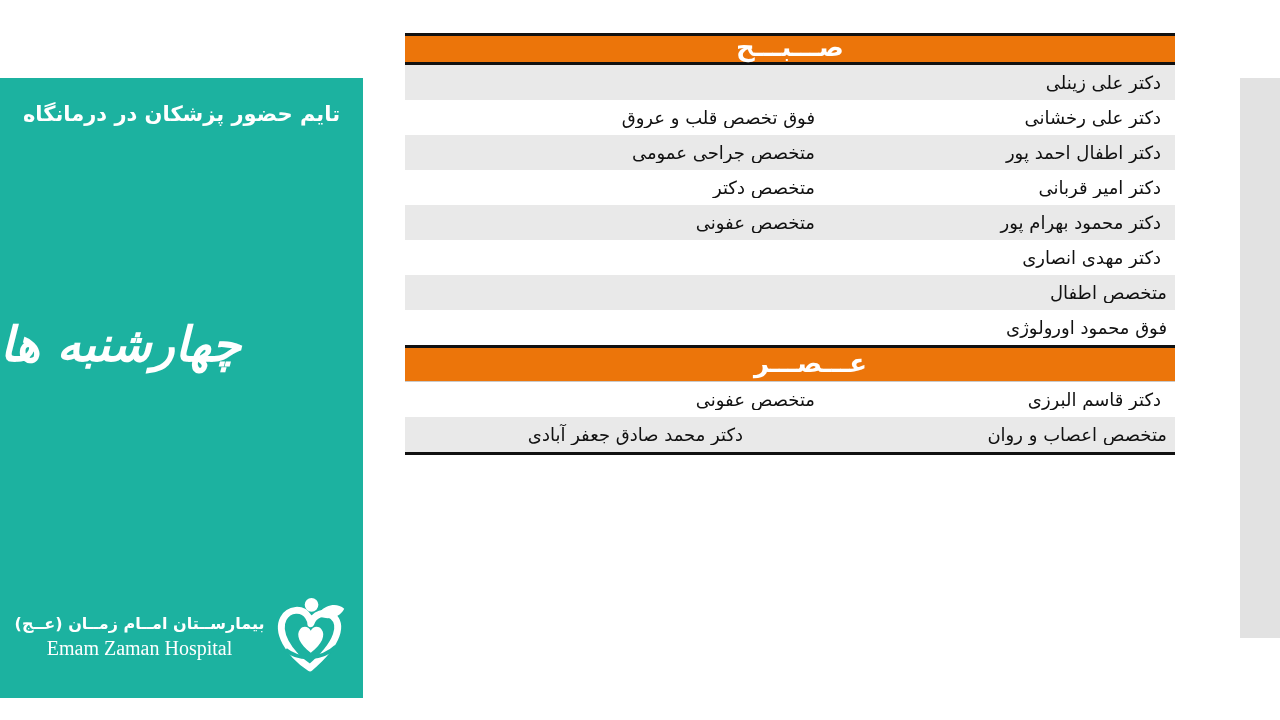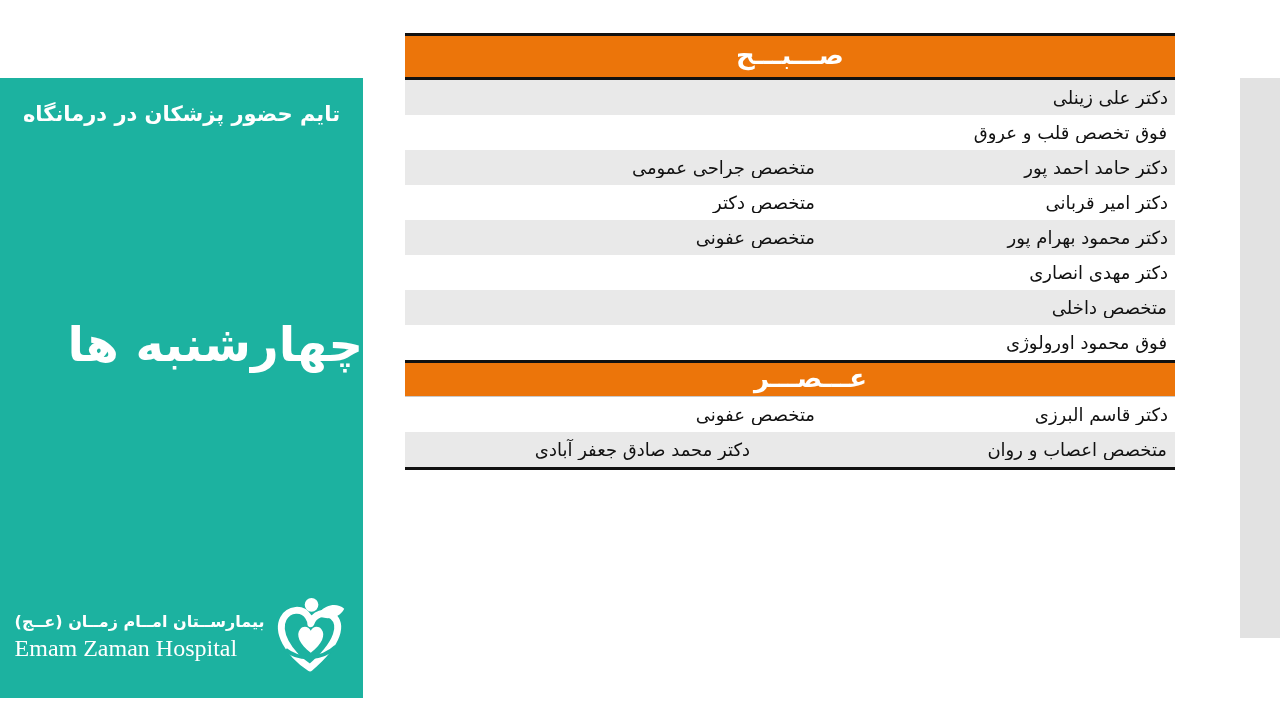--- a/index.html
+++ b/index.html
@@ -14,46 +14,46 @@
   html,body{width:1280px;height:720px;overflow:hidden;background:#ffffff;
     font-family:"DejaVu Sans", sans-serif;}
   .canvas{position:relative;width:1280px;height:720px;background:#ffffff;}
 
   
   .sidebar{position:absolute;left:0;top:78px;width:363px;height:620px;
     background:var(--teal);color:#ffffff;padding-left:6px;}
   .sidebar-title{position:absolute;top:24px;left:0;width:100%;
     text-align:center;font-size:21px;font-weight:bold;direction:rtl;}
   .sidebar-day{position:absolute;top:238px;left:0;width:100%;
-    text-align:right;font-size:48px;font-weight:bold;direction:rtl;}
+    text-align:left;font-size:48px;font-weight:bold;direction:rtl;font-style:italic;}
   .logo{position:absolute;bottom:22px;left:0;width:100%;
     display:flex;align-items:center;justify-content:center;gap:8px;}
-  .logo-text{}
+  .logo-text{text-align:center;}
   .logo-fa{font-size:16px;font-weight:bold;direction:rtl;line-height:1.5;}
-  .logo-en{font-family:"Liberation Serif", serif;font-size:24px;line-height:1.2;}
+  .logo-en{font-family:"Liberation Serif", serif;font-size:20px;line-height:1.2;}
   .logo-mark{display:inline-block;width:76px;height:80px;flex:0 0 auto;}
 
   
   .edge-strip{position:absolute;left:1240px;top:78px;width:40px;height:560px;
     background:var(--edge-strip);}
 
   
   .schedule{position:absolute;left:405px;top:33px;width:770px;direction:rtl;
     border-bottom:3px solid var(--border-black);color:var(--ink);}
-  .section-header{height:47px;background:var(--orange);
+  .section-header{height:32px;background:var(--orange);
     border-top:3px solid var(--border-black);
     border-bottom:3px solid var(--border-black);
     display:flex;align-items:center;justify-content:center;}
   .section-header.thin-bottom{border-bottom:1px solid #c9c9c9;height:37px;padding-left:41px;}
   .section-header .label{color:#ffffff;font-size:26px;font-weight:bold;
     line-height:1;padding-bottom:4px;}
   .row{display:flex;height:35px;align-items:center;font-size:18px;}
   .row.shaded{background:var(--row-shade);}
   .cell{white-space:nowrap;overflow:hidden;}
-  .cell.name{flex:0 0 352px;text-align:right;padding-right:7px;}
+  .cell.name{flex:0 0 352px;text-align:right;padding-right:14px;}
   .cell.specialty{flex:1 1 auto;text-align:right;padding-right:8px;}
 </style>
 </head>
 <body>
 
 <div class="canvas">
 
   <aside class="sidebar">
     <div class="sidebar-title">تایم حضور پزشکان در درمانگاه</div>
     <div class="sidebar-day">چهارشنبه ها</div>
@@ -82,39 +82,40 @@
   </aside>
 
   <main class="schedule">
       <div class="section-header">
         <span class="label">صـــبـــح</span>
       </div>
       <div class="row shaded">
         <div class="cell name">دکتر علی زینلی</div>
       </div>
       <div class="row">
+        <div class="cell name">دکتر علی رخشانی</div>
         <div class="cell specialty">فوق تخصص قلب و عروق</div>
       </div>
       <div class="row shaded">
-        <div class="cell name">دکتر حامد احمد پور</div>
+        <div class="cell name">دکتر اطفال احمد پور</div>
         <div class="cell specialty">متخصص جراحی عمومی</div>
       </div>
       <div class="row">
         <div class="cell name">دکتر امیر قربانی</div>
         <div class="cell specialty">متخصص دکتر</div>
       </div>
       <div class="row shaded">
         <div class="cell name">دکتر محمود بهرام پور</div>
         <div class="cell specialty">متخصص عفونی</div>
       </div>
       <div class="row">
         <div class="cell name">دکتر مهدی انصاری</div>
       </div>
       <div class="row shaded">
-        <div class="cell specialty">متخصص داخلی</div>
+        <div class="cell specialty">متخصص اطفال</div>
       </div>
       <div class="row">
         <div class="cell specialty">فوق محمود اورولوژی</div>
       </div>
       <div class="section-header thin-bottom">
         <span class="label">عـــصـــر</span>
       </div>
       <div class="row">
         <div class="cell name">دکتر قاسم البرزی</div>
         <div class="cell specialty">متخصص عفونی</div>

